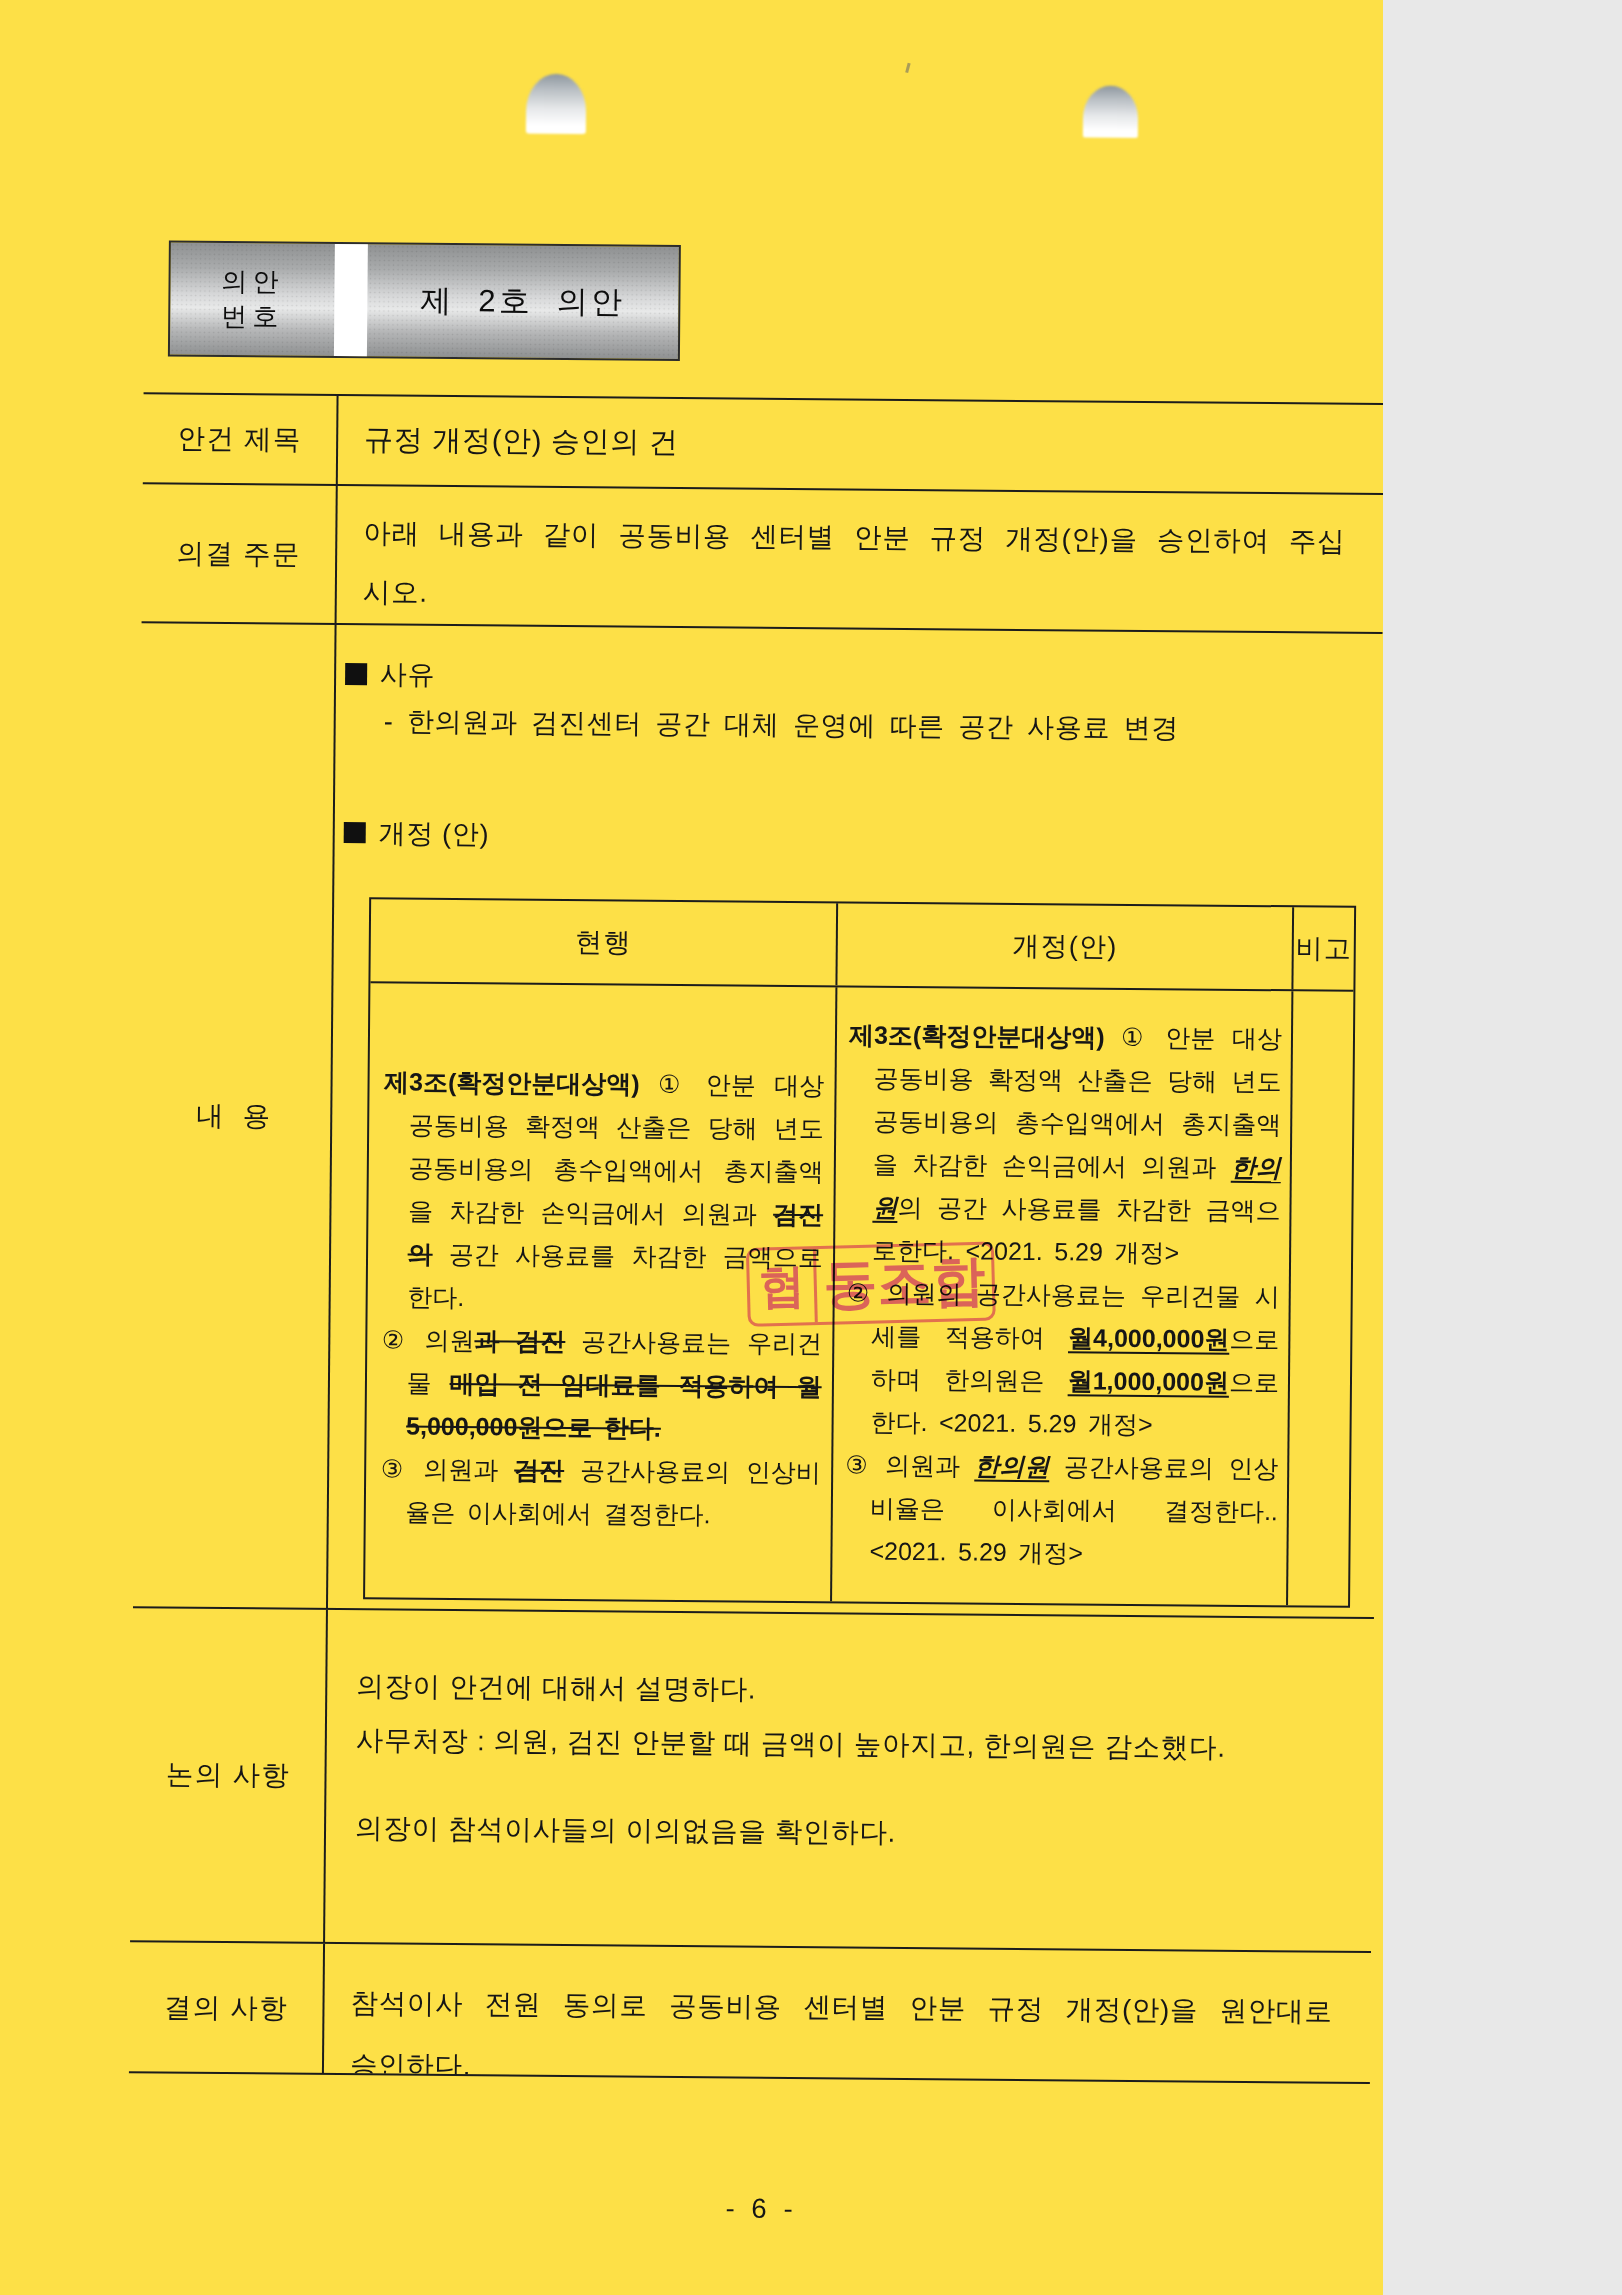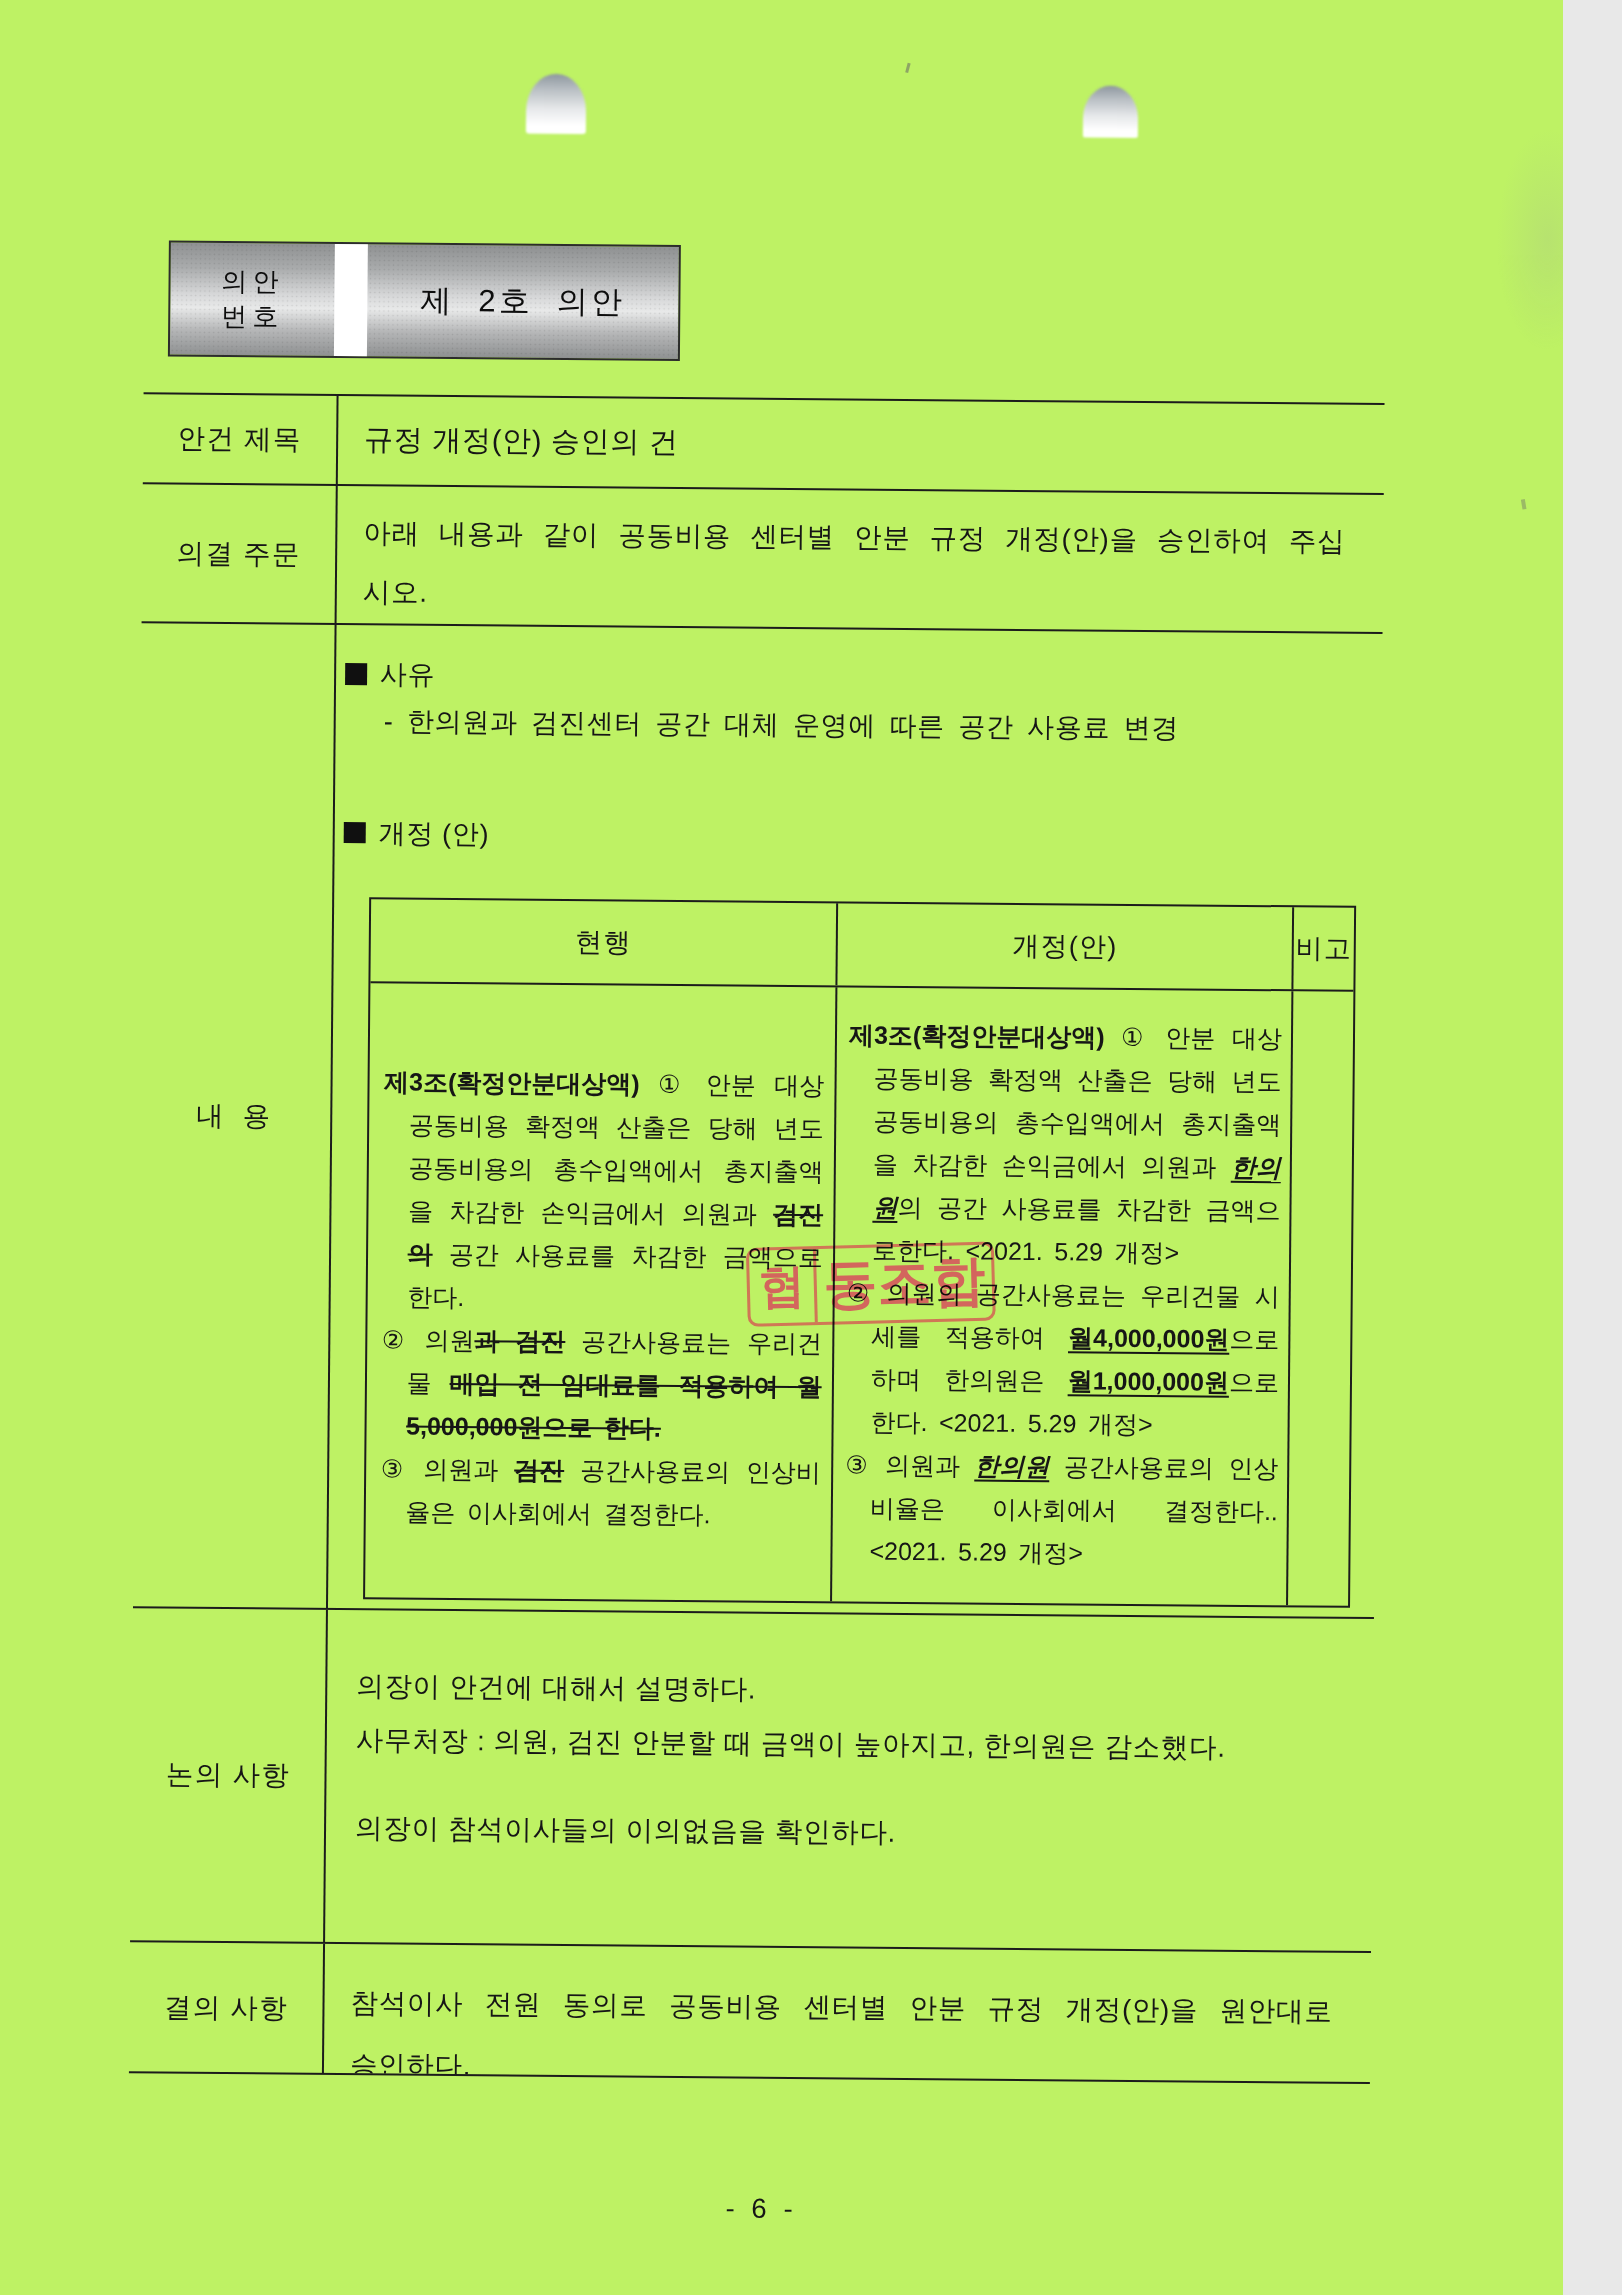--- a/index.html
+++ b/index.html
@@ -1,16 +1,16 @@
 <!DOCTYPE html>
 <html style="font-size:10.5px"><head>
 <meta charset="utf-8">
 <style>
   html,body{margin:0;padding:0;background:#e8e8e8;}
-  .page{position:relative;width:1563px;height:2295px;background:#bef264;overflow:hidden;
+  .page{position:relative;width:1383px;height:2295px;background:#fde047;overflow:hidden;
         font-family:"Liberation Sans","DejaVu Sans",sans-serif;color:#161616;}
   .scan{position:absolute;left:0;top:0;width:1623px;height:2295px;
         transform:rotate(0.5deg);transform-origin:0 0;}
 
   
   .hole{position:absolute;border-radius:50% 50% 6% 6% / 62% 62% 4% 4%;
         background:linear-gradient(180deg,#8e979f 0%,#b9bfc4 26%,#e6e8ea 58%,#ffffff 86%);
         filter:blur(0.8px);}
   .hole-1{left:527px;top:69px;width:60px;height:60px;}
   .hole-2{left:1084px;top:76px;width:55px;height:52px;}

